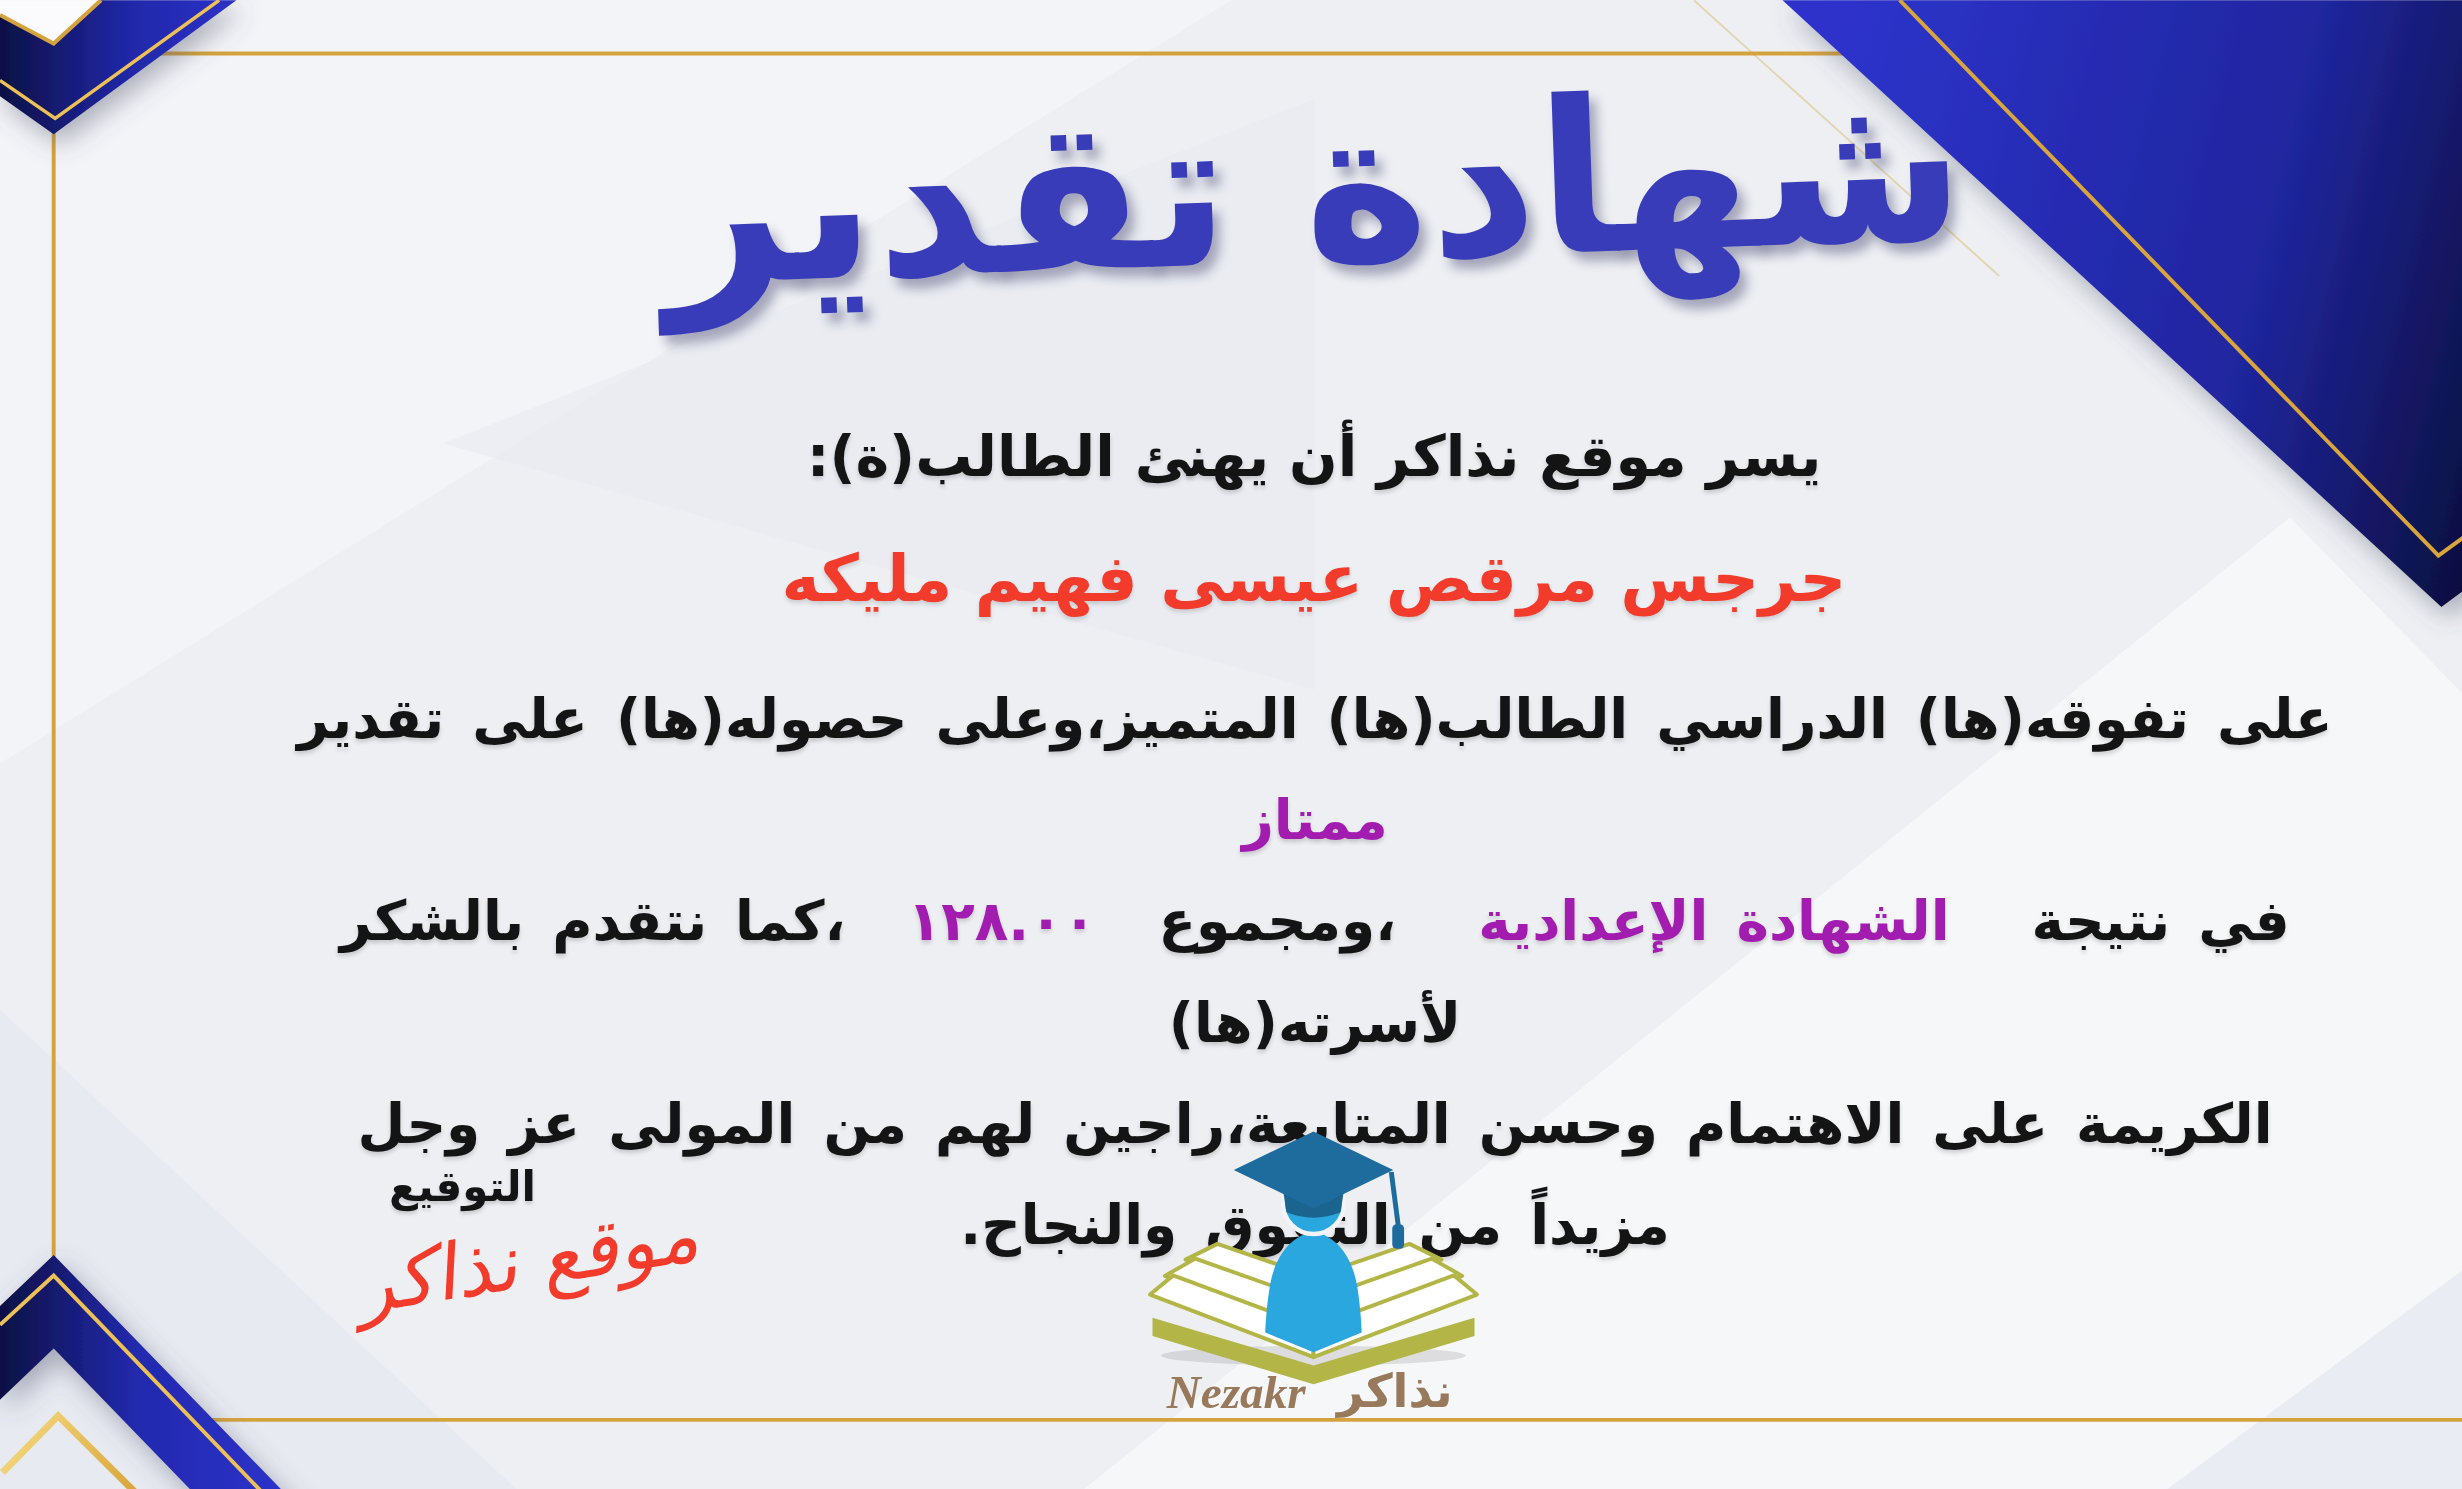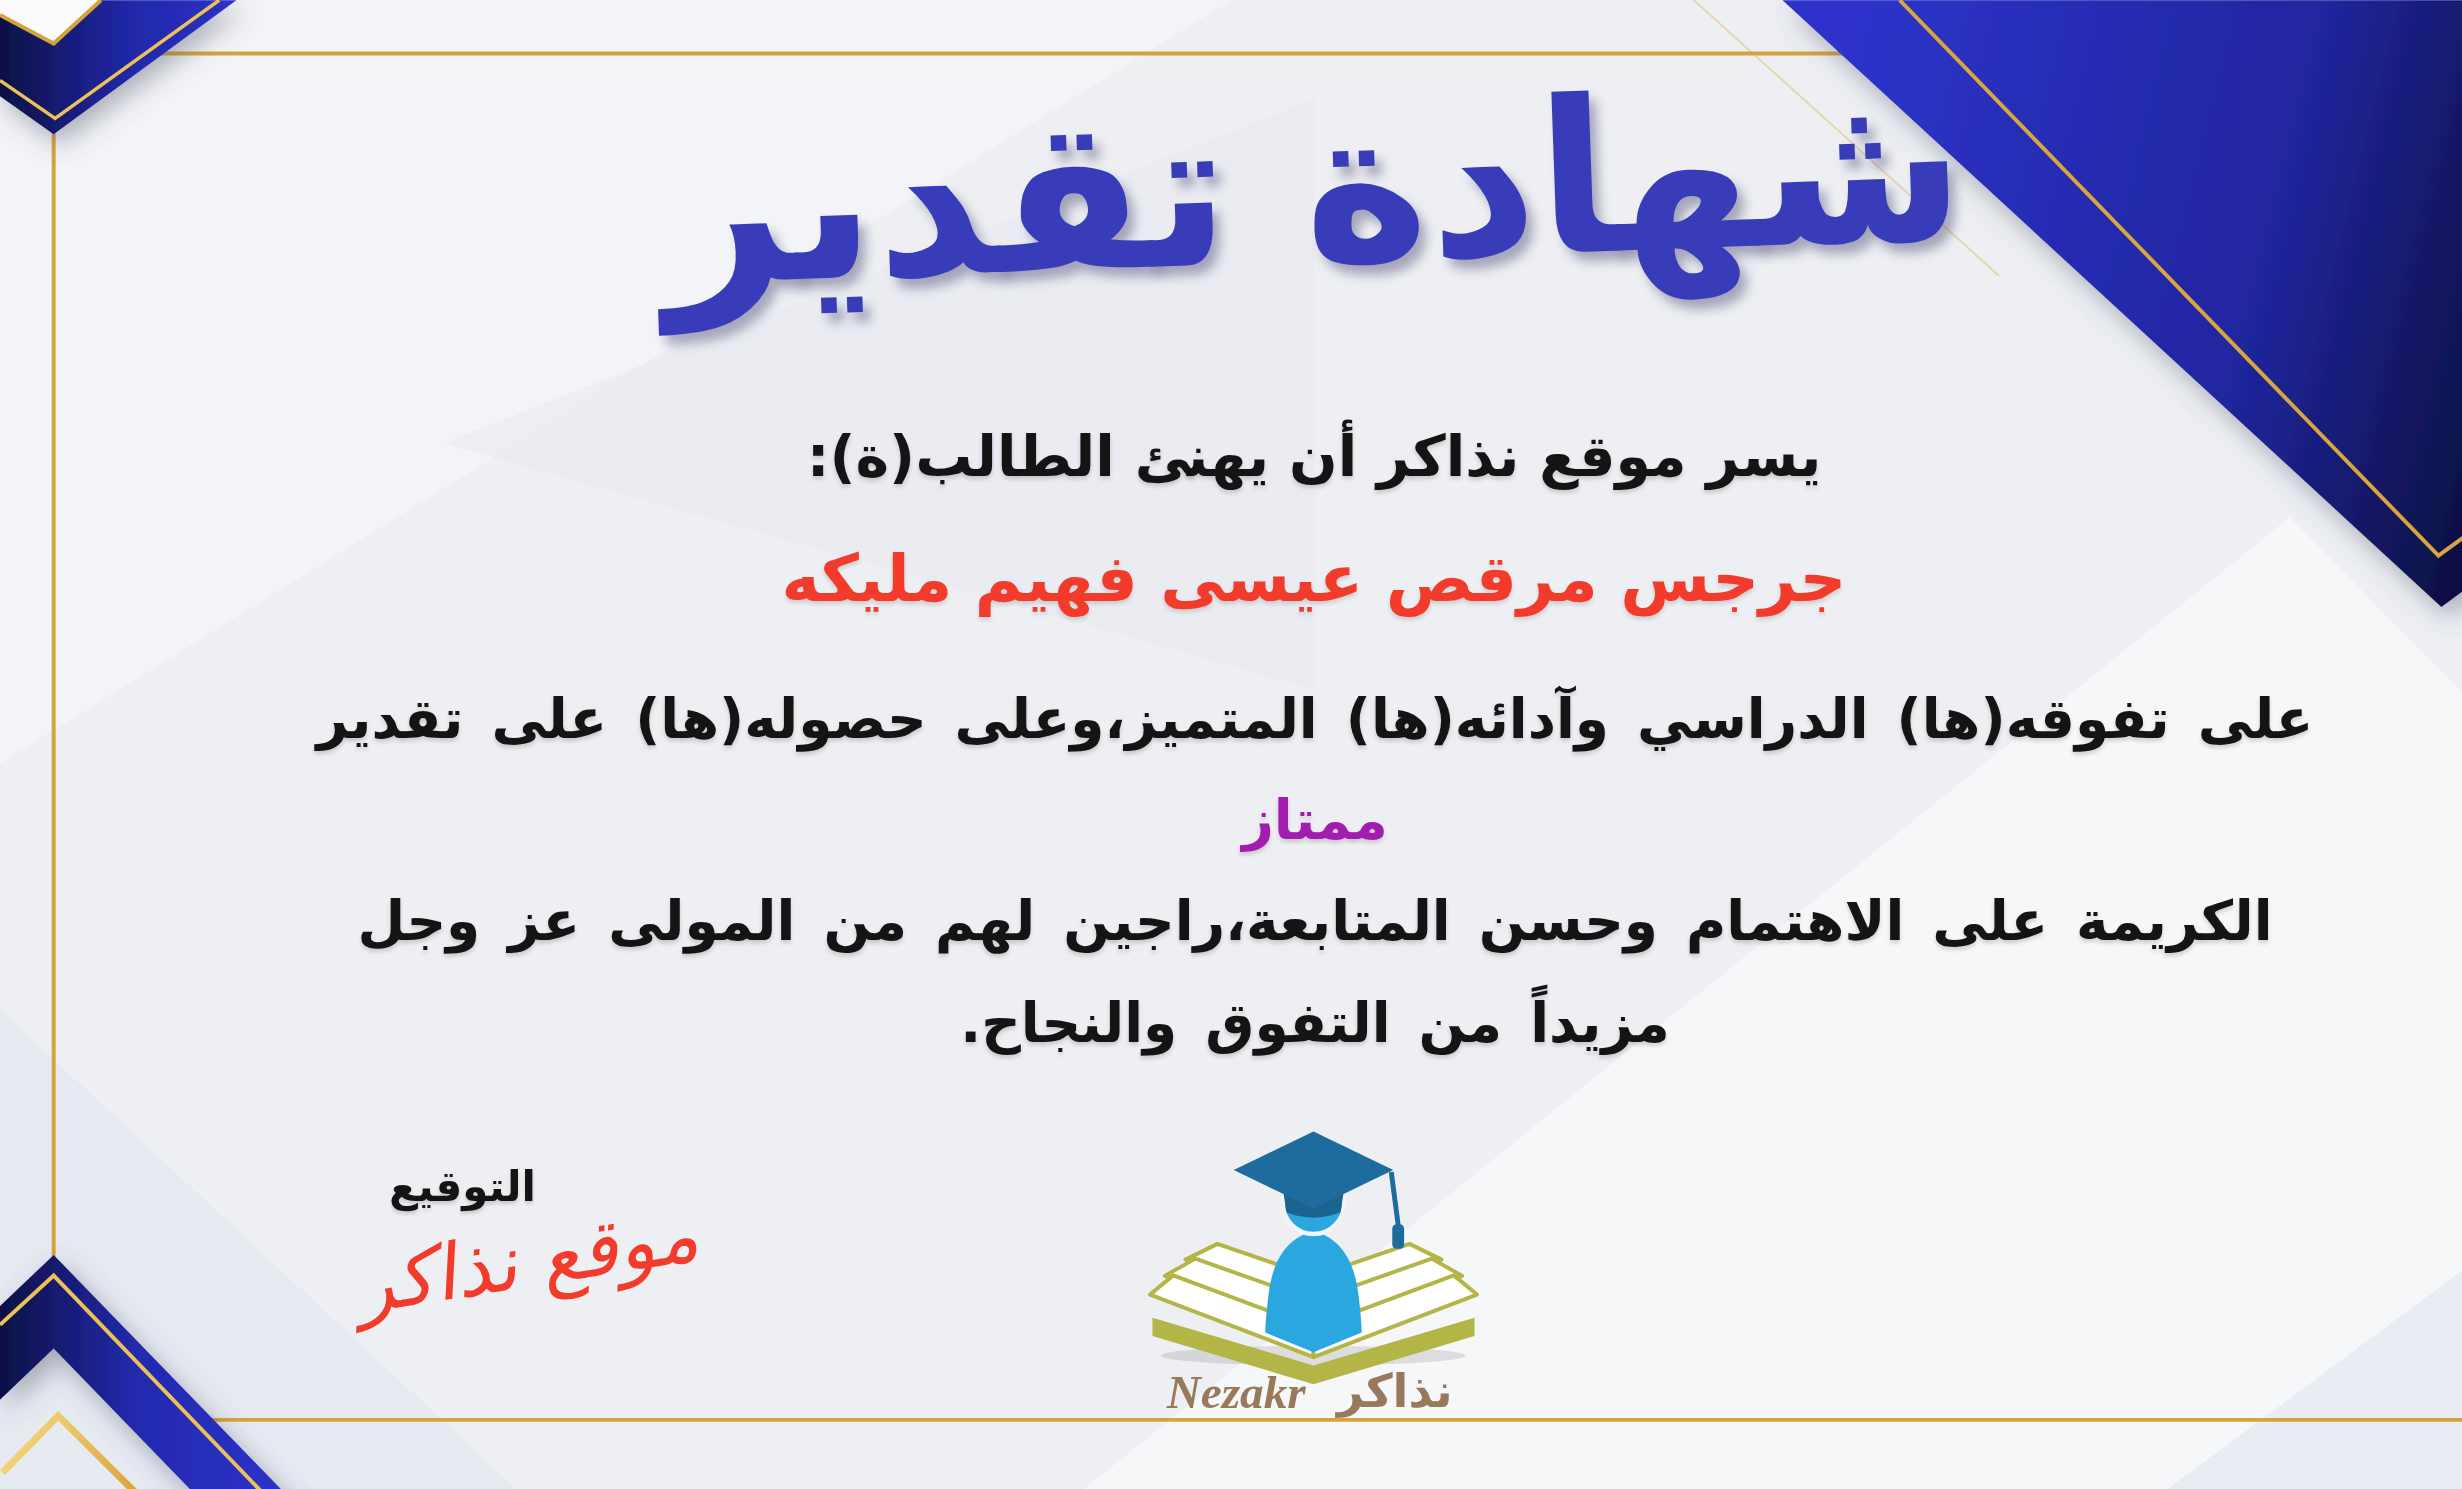--- a/index.html
+++ b/index.html
@@ -108,22 +108,29 @@
   </svg>
 
   <div class="txt title">شهادة تقدير</div>
 
   <div class="txt intro" dir="rtl">يسر موقع نذاكر أن يهنئ الطالب(ة):</div>
 
   <div class="txt name" dir="rtl">جرجس مرقص عيسى فهيم مليكه</div>
 
   <div class="txt bodytext" dir="rtl">
     <div>
-      <span>على تفوقه(ها) الدراسي وآدائه(ها) المتميز،وعلى حصوله(ها) على تقدير</span>
+      <span>على تفوقه(ها) الدراسي الطالب(ها) المتميز،وعلى حصوله(ها) على تقدير</span>
       <span class="red gap">ممتاز</span>
+    </div>
+    <div>
+      <span>في نتيجة</span>
+      <span class="red gap">الشهادة الإعدادية</span>
+      <span>،ومجموع</span>
+      <span class="red gap-s">١٢٨.٠٠</span>
+      <span>،كما نتقدم بالشكر لأسرته(ها)</span>
     </div>
     <div>الكريمة على الاهتمام وحسن المتابعة،راجين لهم من المولى عز وجل</div>
     <div>مزيداً من التفوق والنجاح.</div>
   </div>
 
   <div class="txt sig-label">التوقيع</div>
 
   <div class="txt sig-script">موقع نذاكر</div>
 
   <svg class="logo" viewBox="0 0 810 650">

